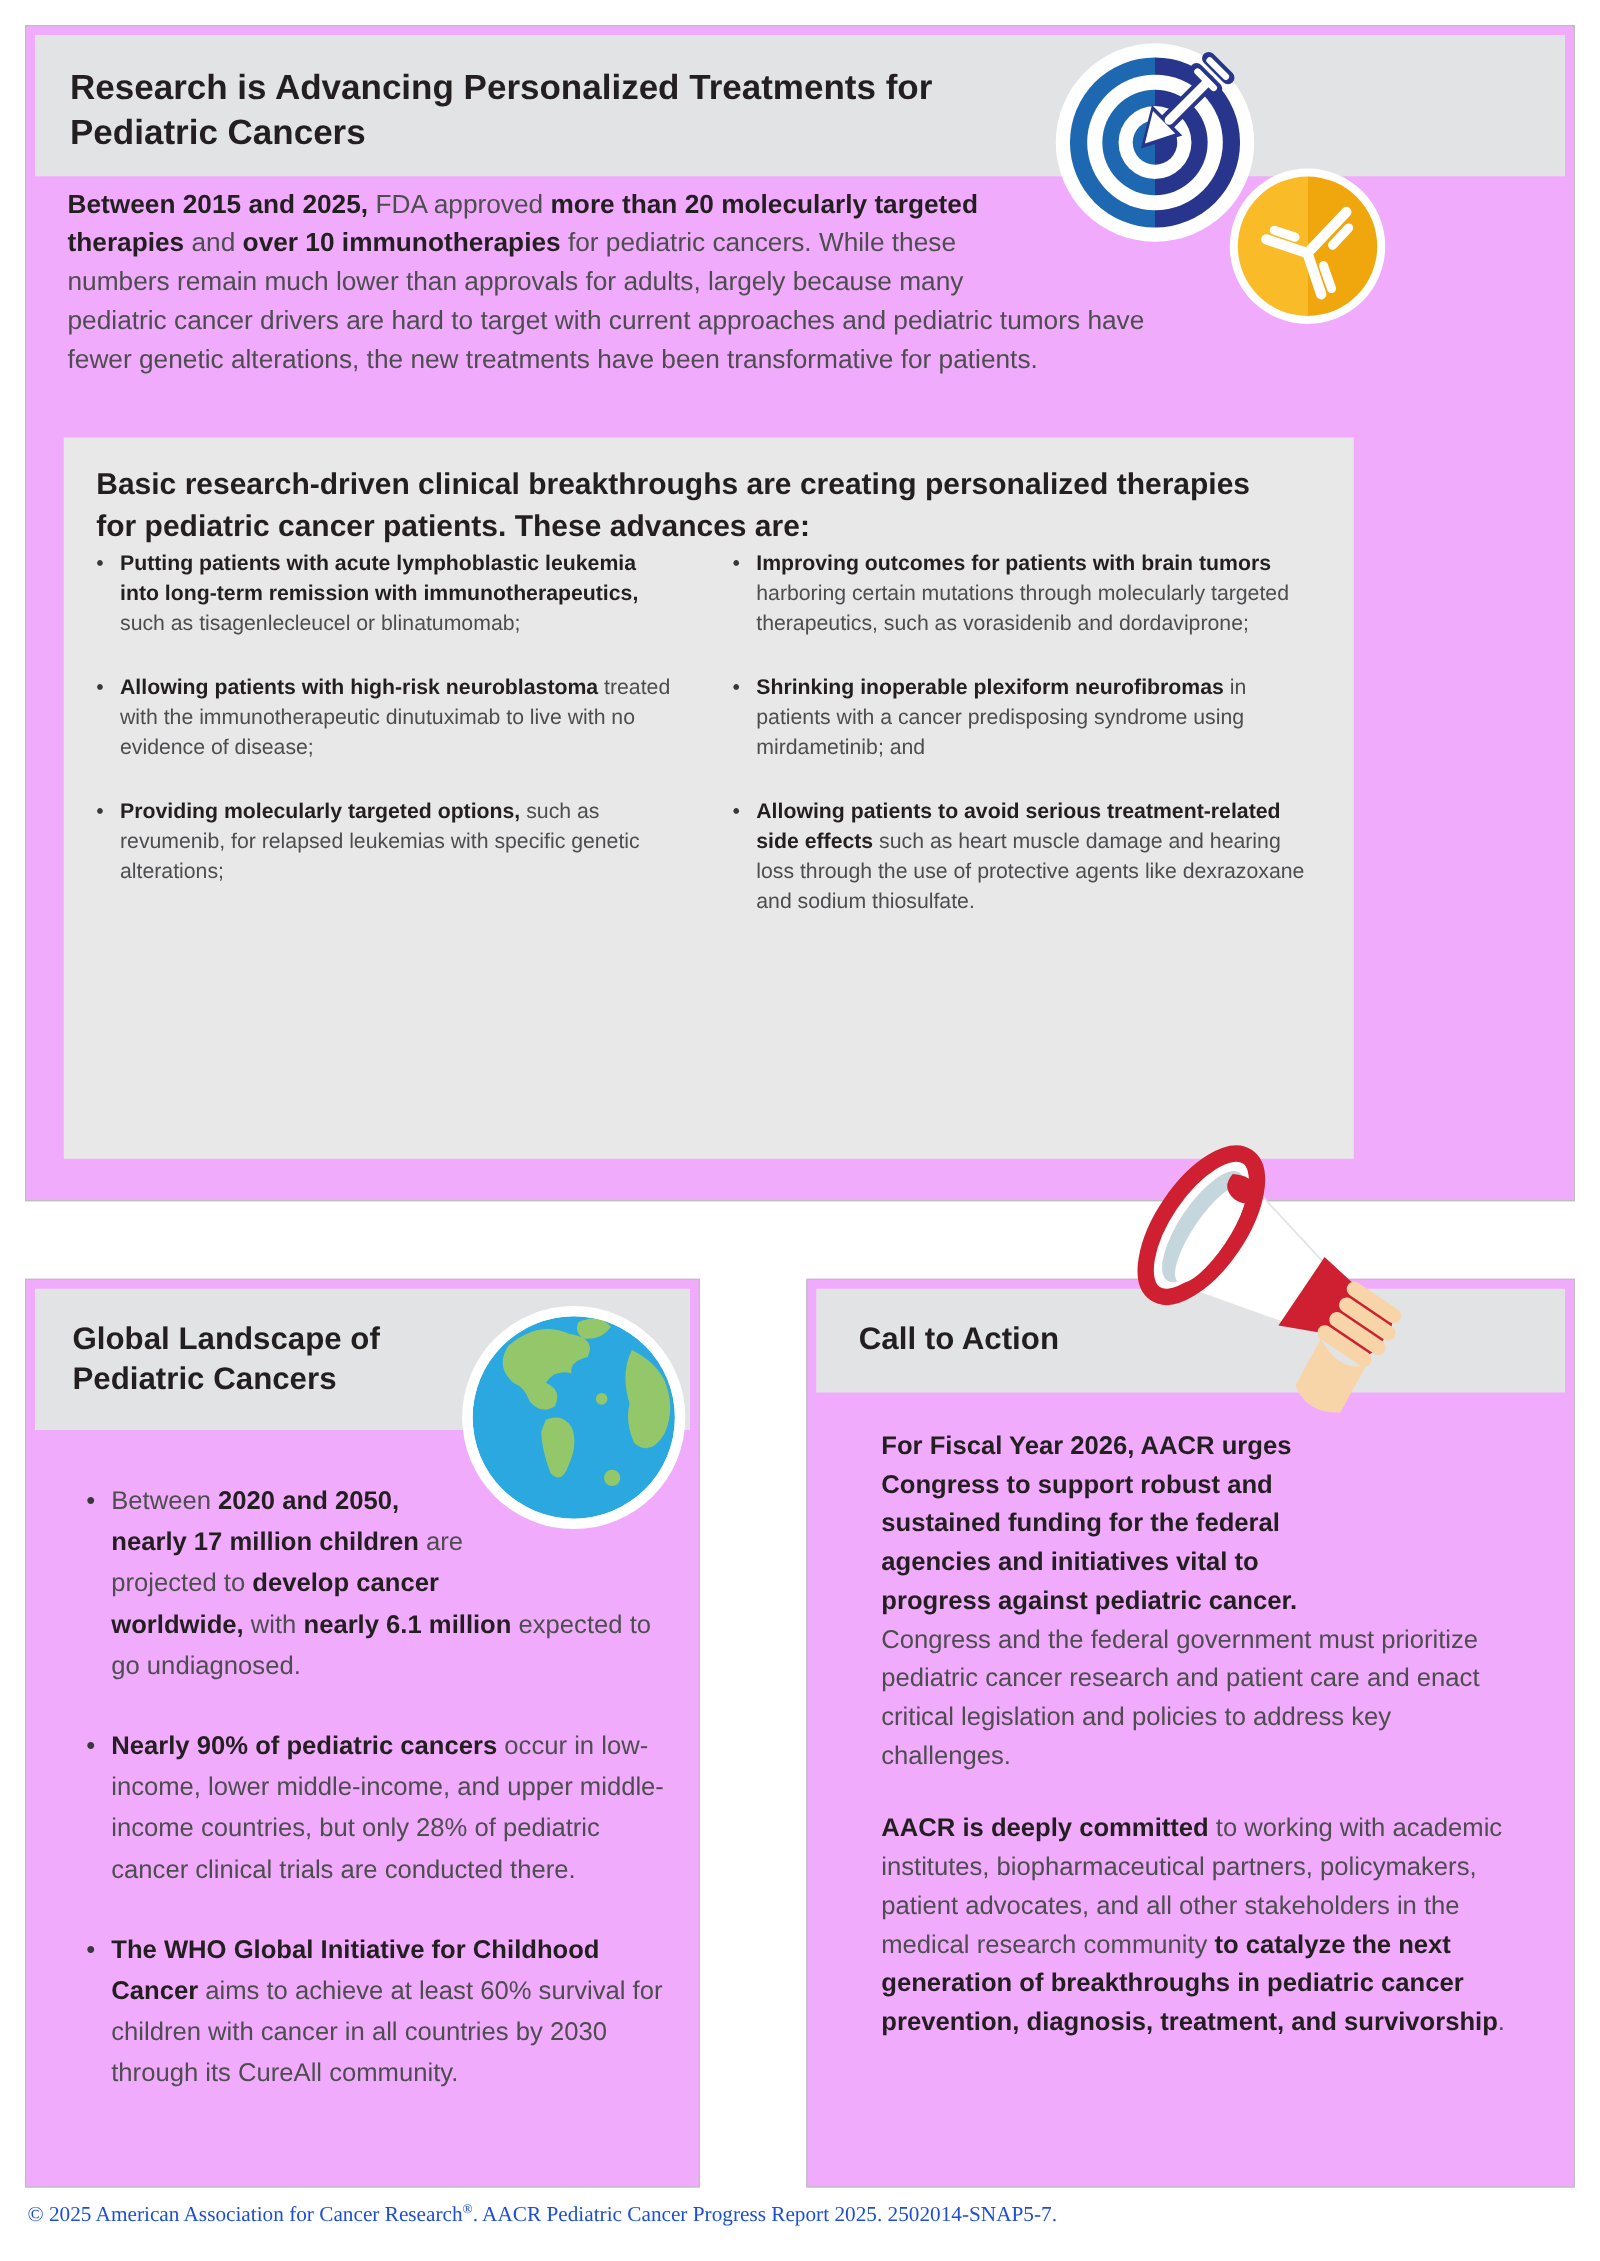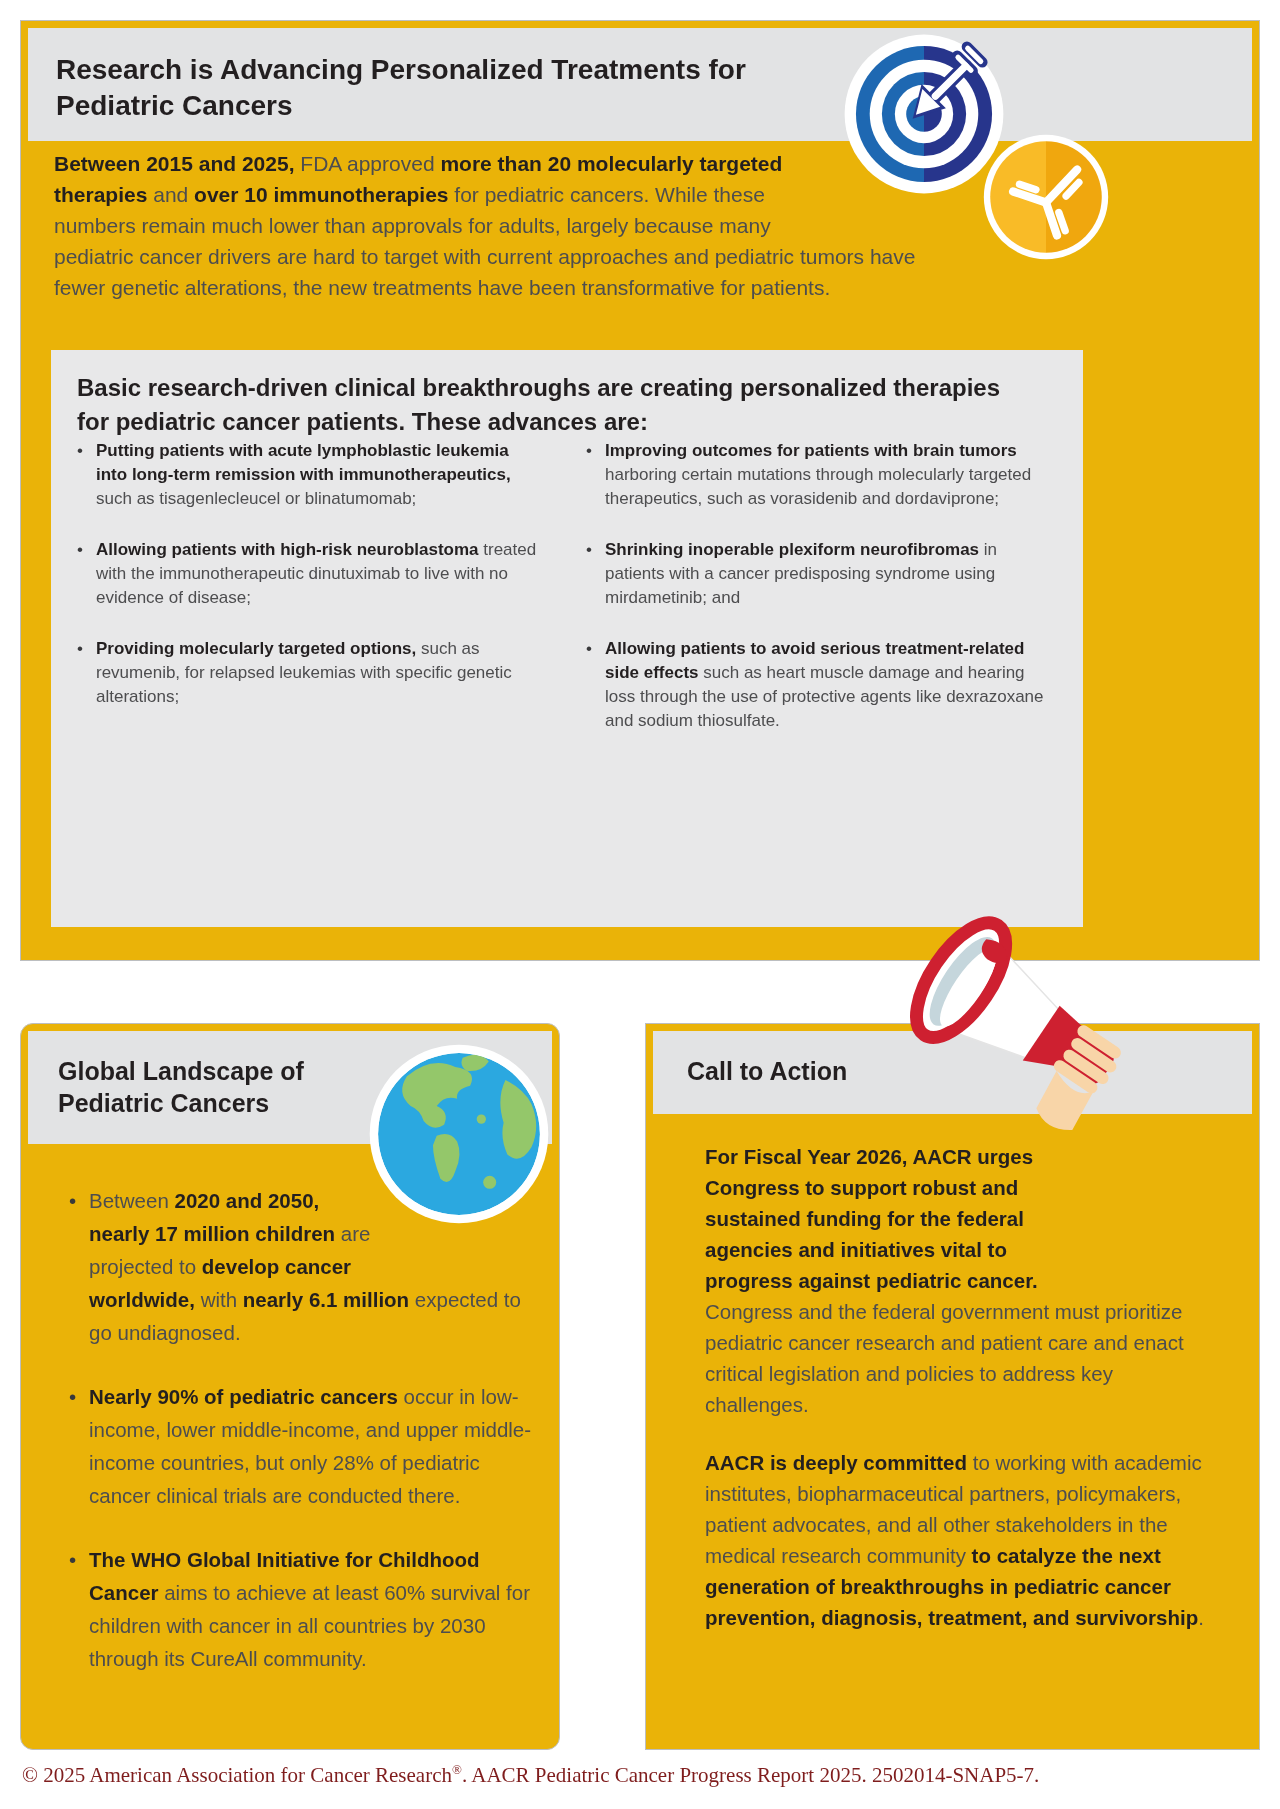--- a/index.html
+++ b/index.html
@@ -3,21 +3,21 @@
 <meta charset="utf-8">
 <style>
   * { margin:0; padding:0; box-sizing:border-box; }
   html,body { background:#fff; }
   body {
     width:1280px; height:1809px; position:relative; overflow:hidden;
     font-family:"Liberation Sans", sans-serif;
     color:var(--text-body, #4D4D4F);
   }
   .box {
-    position:absolute; background:#eab308;
+    position:absolute; background:#f0abfc;
     border:1.5px solid var(--border-gray, #BCBEC0);
   }
   .bar { position:absolute; top:7px; left:7px; right:7px; background:var(--bar-gray, #E2E3E4); }
   .b { font-weight:bold; color:var(--text-dark, #231F20); }
   .i { }
   .sup { vertical-align:super; font-size:0.62em; }
 
   
   #top-box { left:20px; top:20px; width:1240px; height:941px; }
   .top-bar { height:113px; }
@@ -42,21 +42,21 @@
   .cols { display:flex; gap:46px; }
   .col-l { width:463px; } .col-r { width:467px; }
   .bullet {
     position:relative; padding-left:19px; margin-bottom:27px;
     font-size:17px; line-height:24px;
   }
   .g-list .bullet { font-size:20.5px; line-height:33px; margin-bottom:31px; padding-left:20px; }
   .bullet::before { content:"\2022"; position:absolute; left:0; top:0; color:#39393B; }
 
   
-  #global-box { left:20px; top:1023px; width:540px; height:727px;border-radius:13px; }
+  #global-box { left:20px; top:1023px; width:540px; height:727px; }
   .g-bar { height:113px; }
   .g-title {
     padding:24px 0 0 30px; width:340px;
     font-size:25px; line-height:32px; font-weight:bold;
     color:var(--text-dark, #231F20);
   }
   .g-list { position:absolute; left:48px; top:160px; width:464px; }
   .g-spacer { float:right; width:158px; height:74px; }
 
   
@@ -85,21 +85,21 @@
   .fill-globe-blue  { fill:var(--globe-blue, #2BA8E0); }
   .fill-globe-green { fill:var(--globe-green, #94C76A); }
   .fill-red   { fill:var(--megaphone-red, #CE2030); }
   .stroke-red { stroke:var(--megaphone-red, #CE2030); fill:#fff; }
   .fill-bellgray { fill:var(--megaphone-gray, #C5D6DC); }
   .fill-skin  { fill:var(--hand-skin, #F8D5A8); }
 
   
   .footer {
     position:absolute; left:22px; top:1762px; width:1230px;
-    font-family:"Liberation Serif", serif; font-size:21px; color:#7f1d1d;
+    font-family:"Liberation Serif", serif; font-size:17px; color:#1d4ed8;
   }
 </style>
 </head>
 <body>
 
 <div>
 
   <section class="box" id="top-box">
     <div class="bar top-bar">
       <h1 class="top-title">Research is Advancing Personalized Treatments for Pediatric Cancers</h1>

